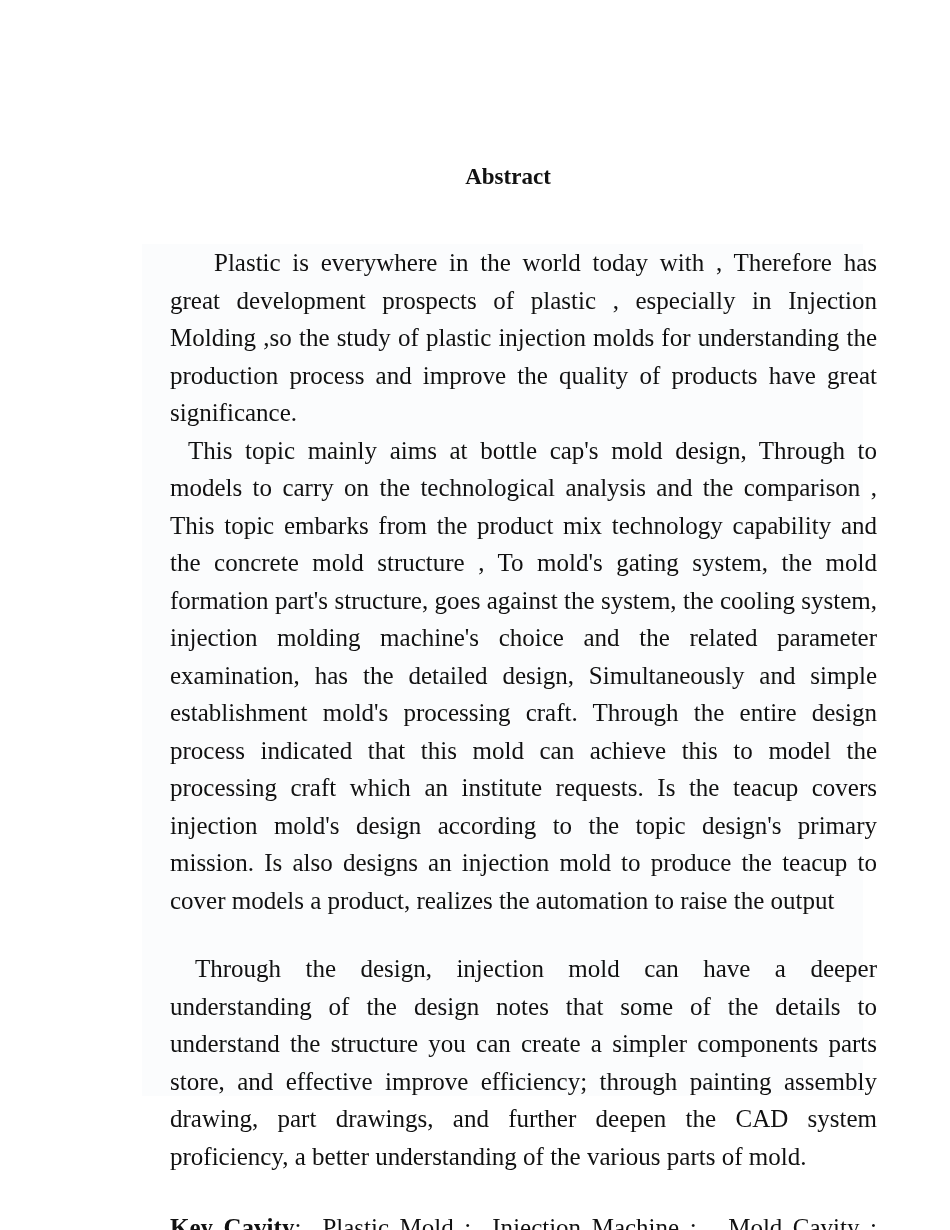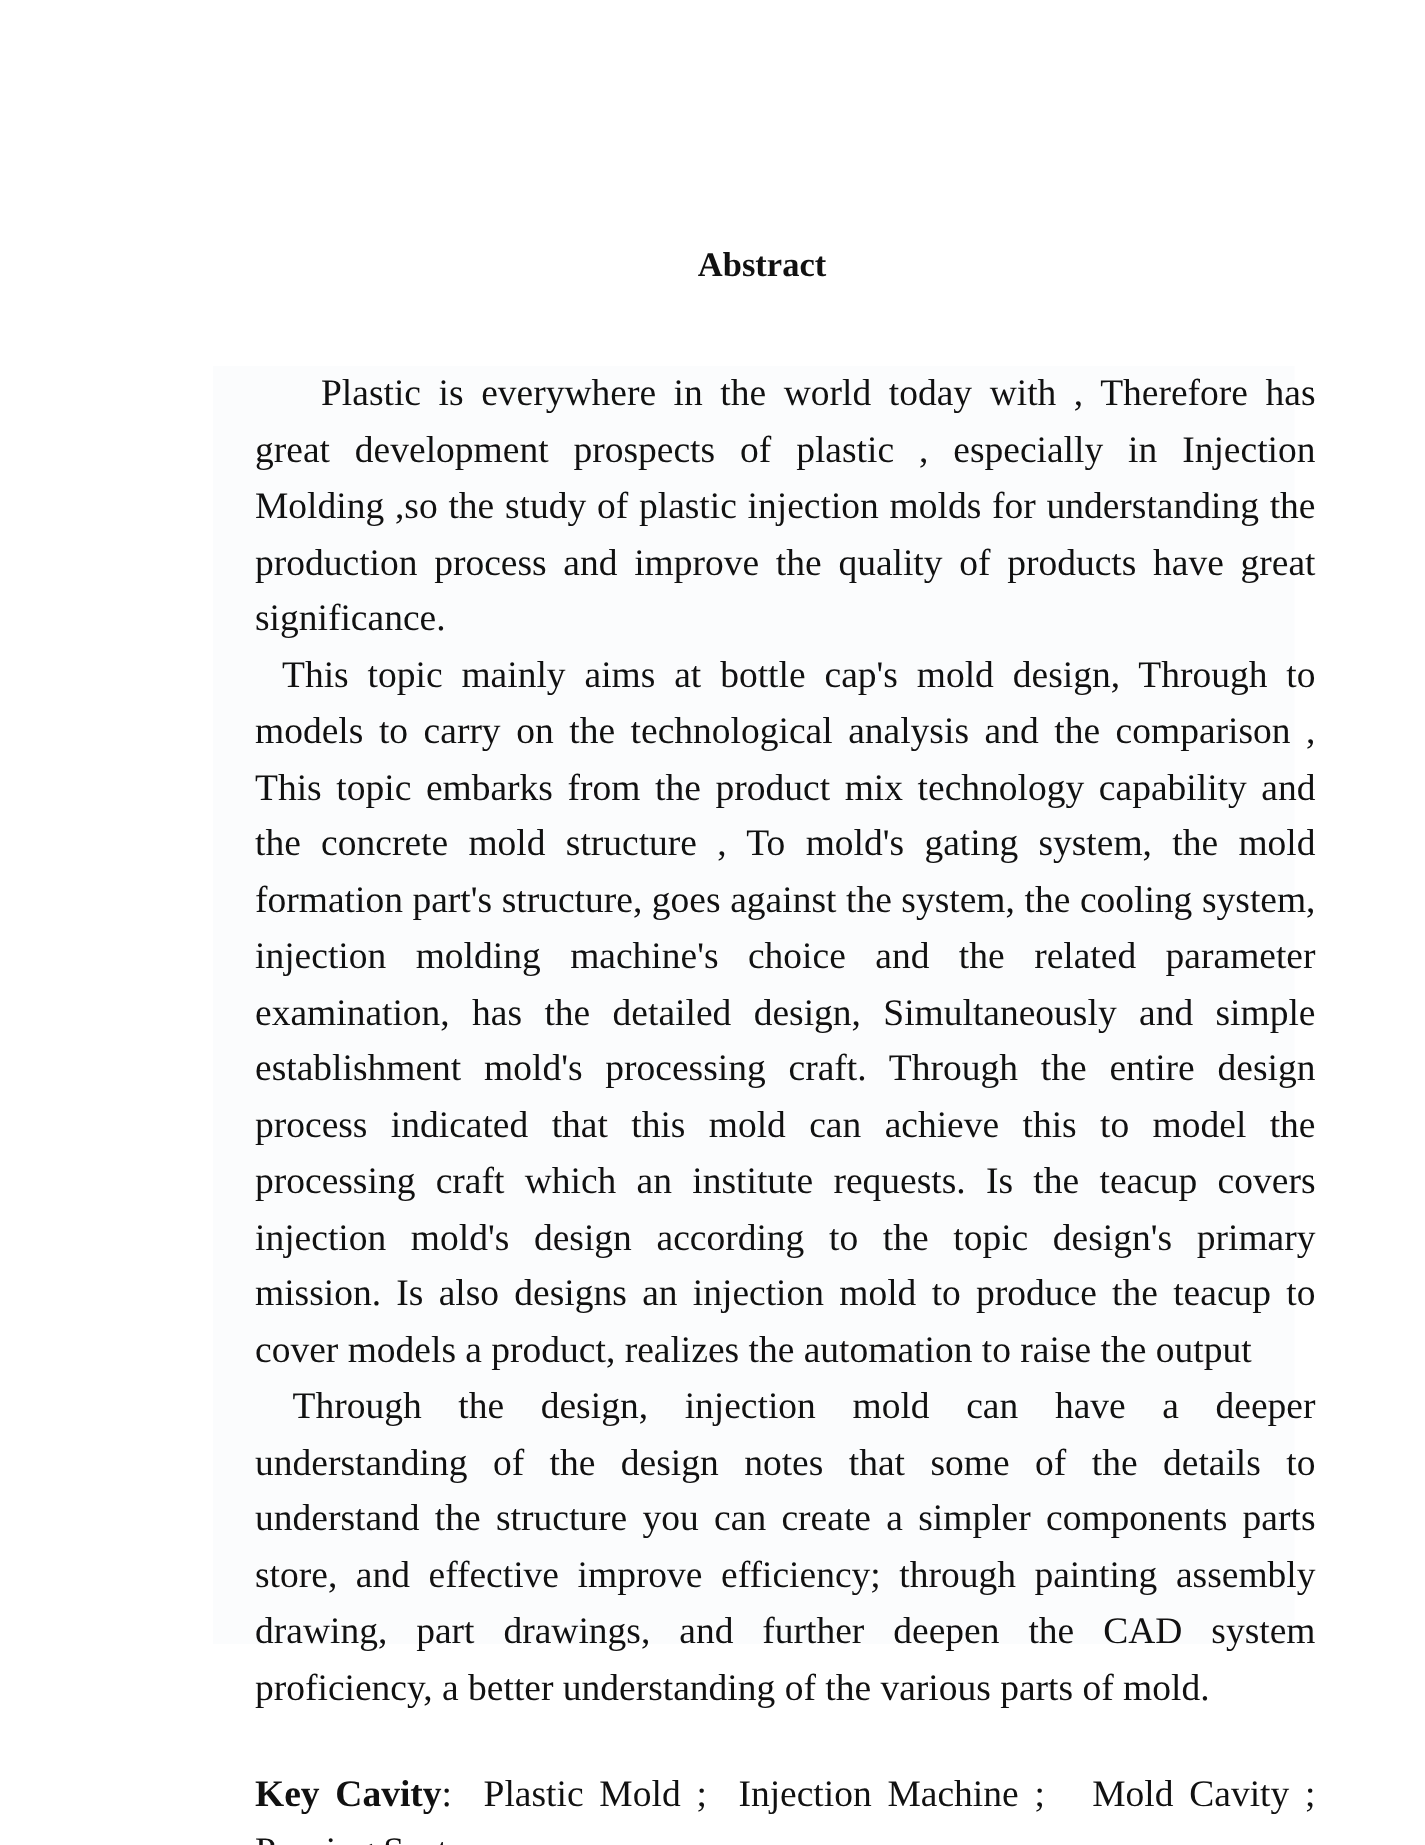--- a/index.html
+++ b/index.html
@@ -5,21 +5,21 @@
   html, body { margin: 0; padding: 0; background: #ffffff; }
   body { width: 950px; height: 1230px; position: relative; overflow: hidden;
          font-family: "Liberation Serif", "DejaVu Serif", serif; color: #111; }
   .title { position: absolute; top: 164px; left: 0; width: 1016px; text-align: center;
            font-weight: bold; font-size: 23px; }
   .shade { position: absolute; left: 142px; top: 244px; width: 721px; height: 852px; background: #fbfcfd; }
   .body { position: absolute; left: 170px; top: 244px; width: 707px; font-size: 25px; line-height: 37.5px; }
   .para { margin: 0; text-align: justify; }
   .p1 { text-indent: 44px; }
   .p2 { text-indent: 18px; }
-  .p3 { text-indent: 25px; }
+  .p3 { text-indent: 25px; margin-top: 31px; }
   .kw { margin: 34px 0 0 0; text-align: justify; }
   .kw b { font-weight: bold; }
 </style>
 </head>
 <body>
 
 <div class="title">Abstract</div>
 <div class="shade"></div>
 <div class="body">
   <p class="para p1">Plastic is everywhere in the world today with , Therefore has great development prospects of plastic , especially in Injection Molding ,so the study of plastic injection molds for understanding the production process and improve the quality of products have great significance.</p>

